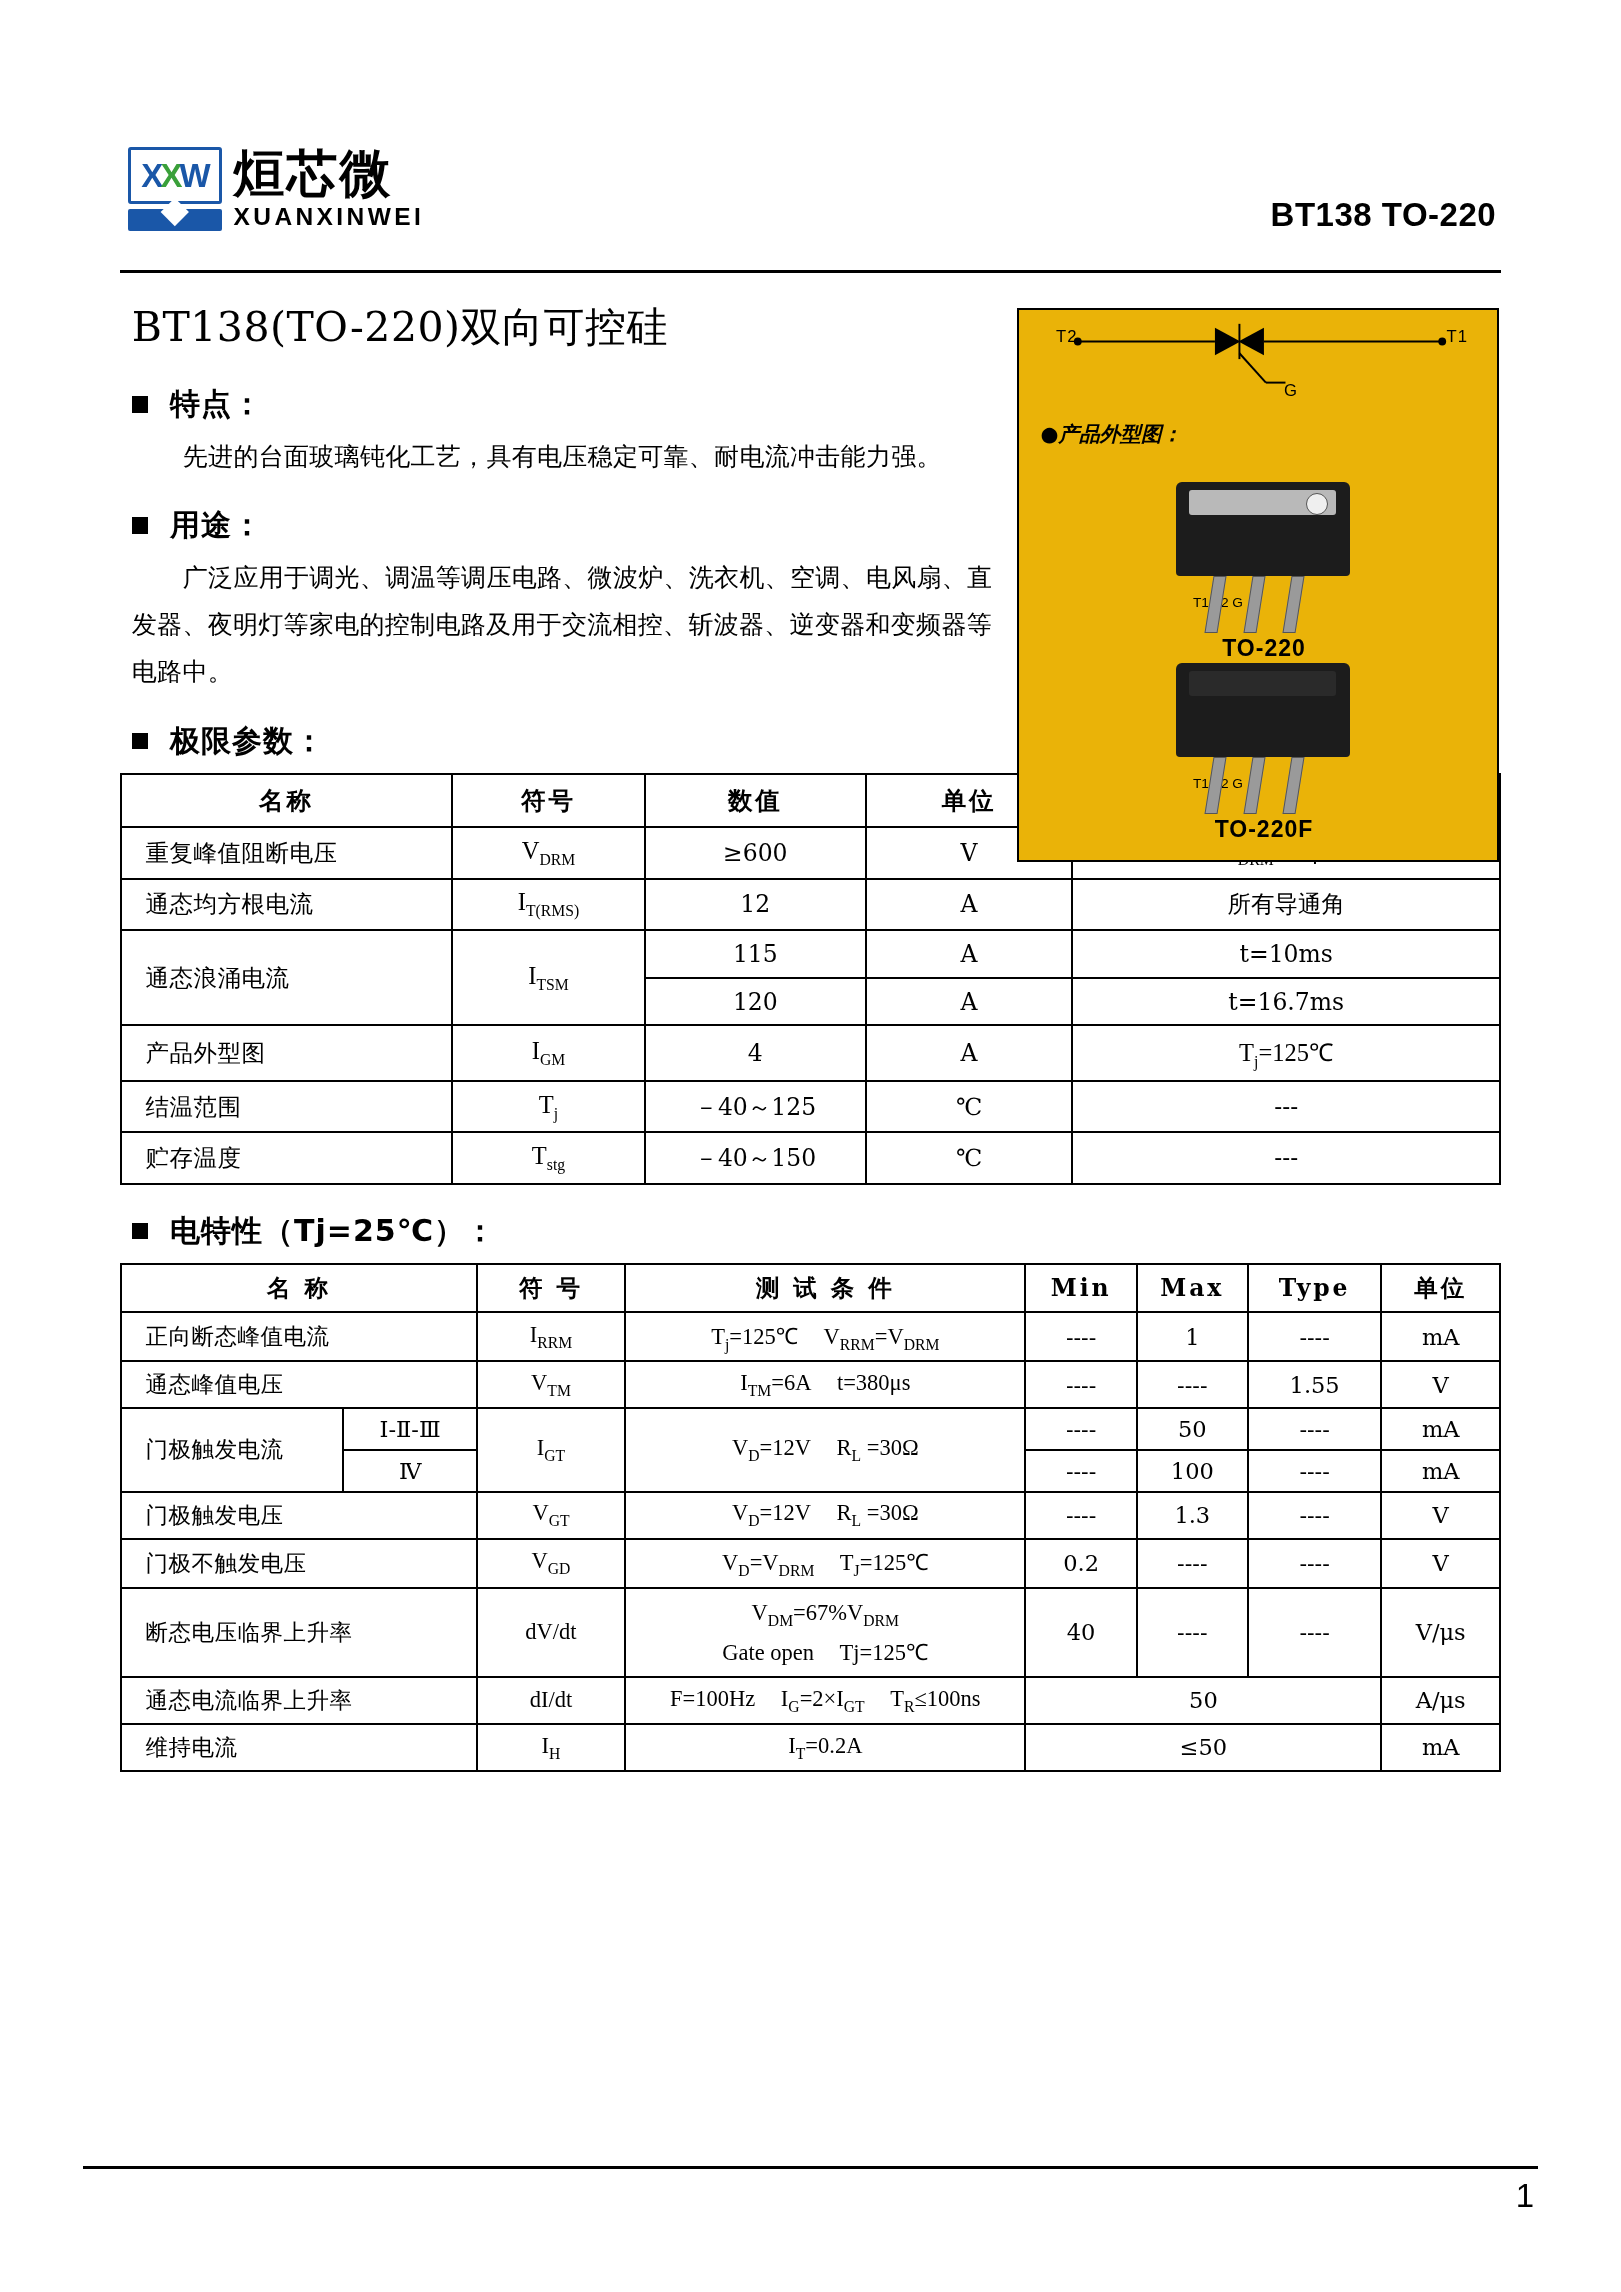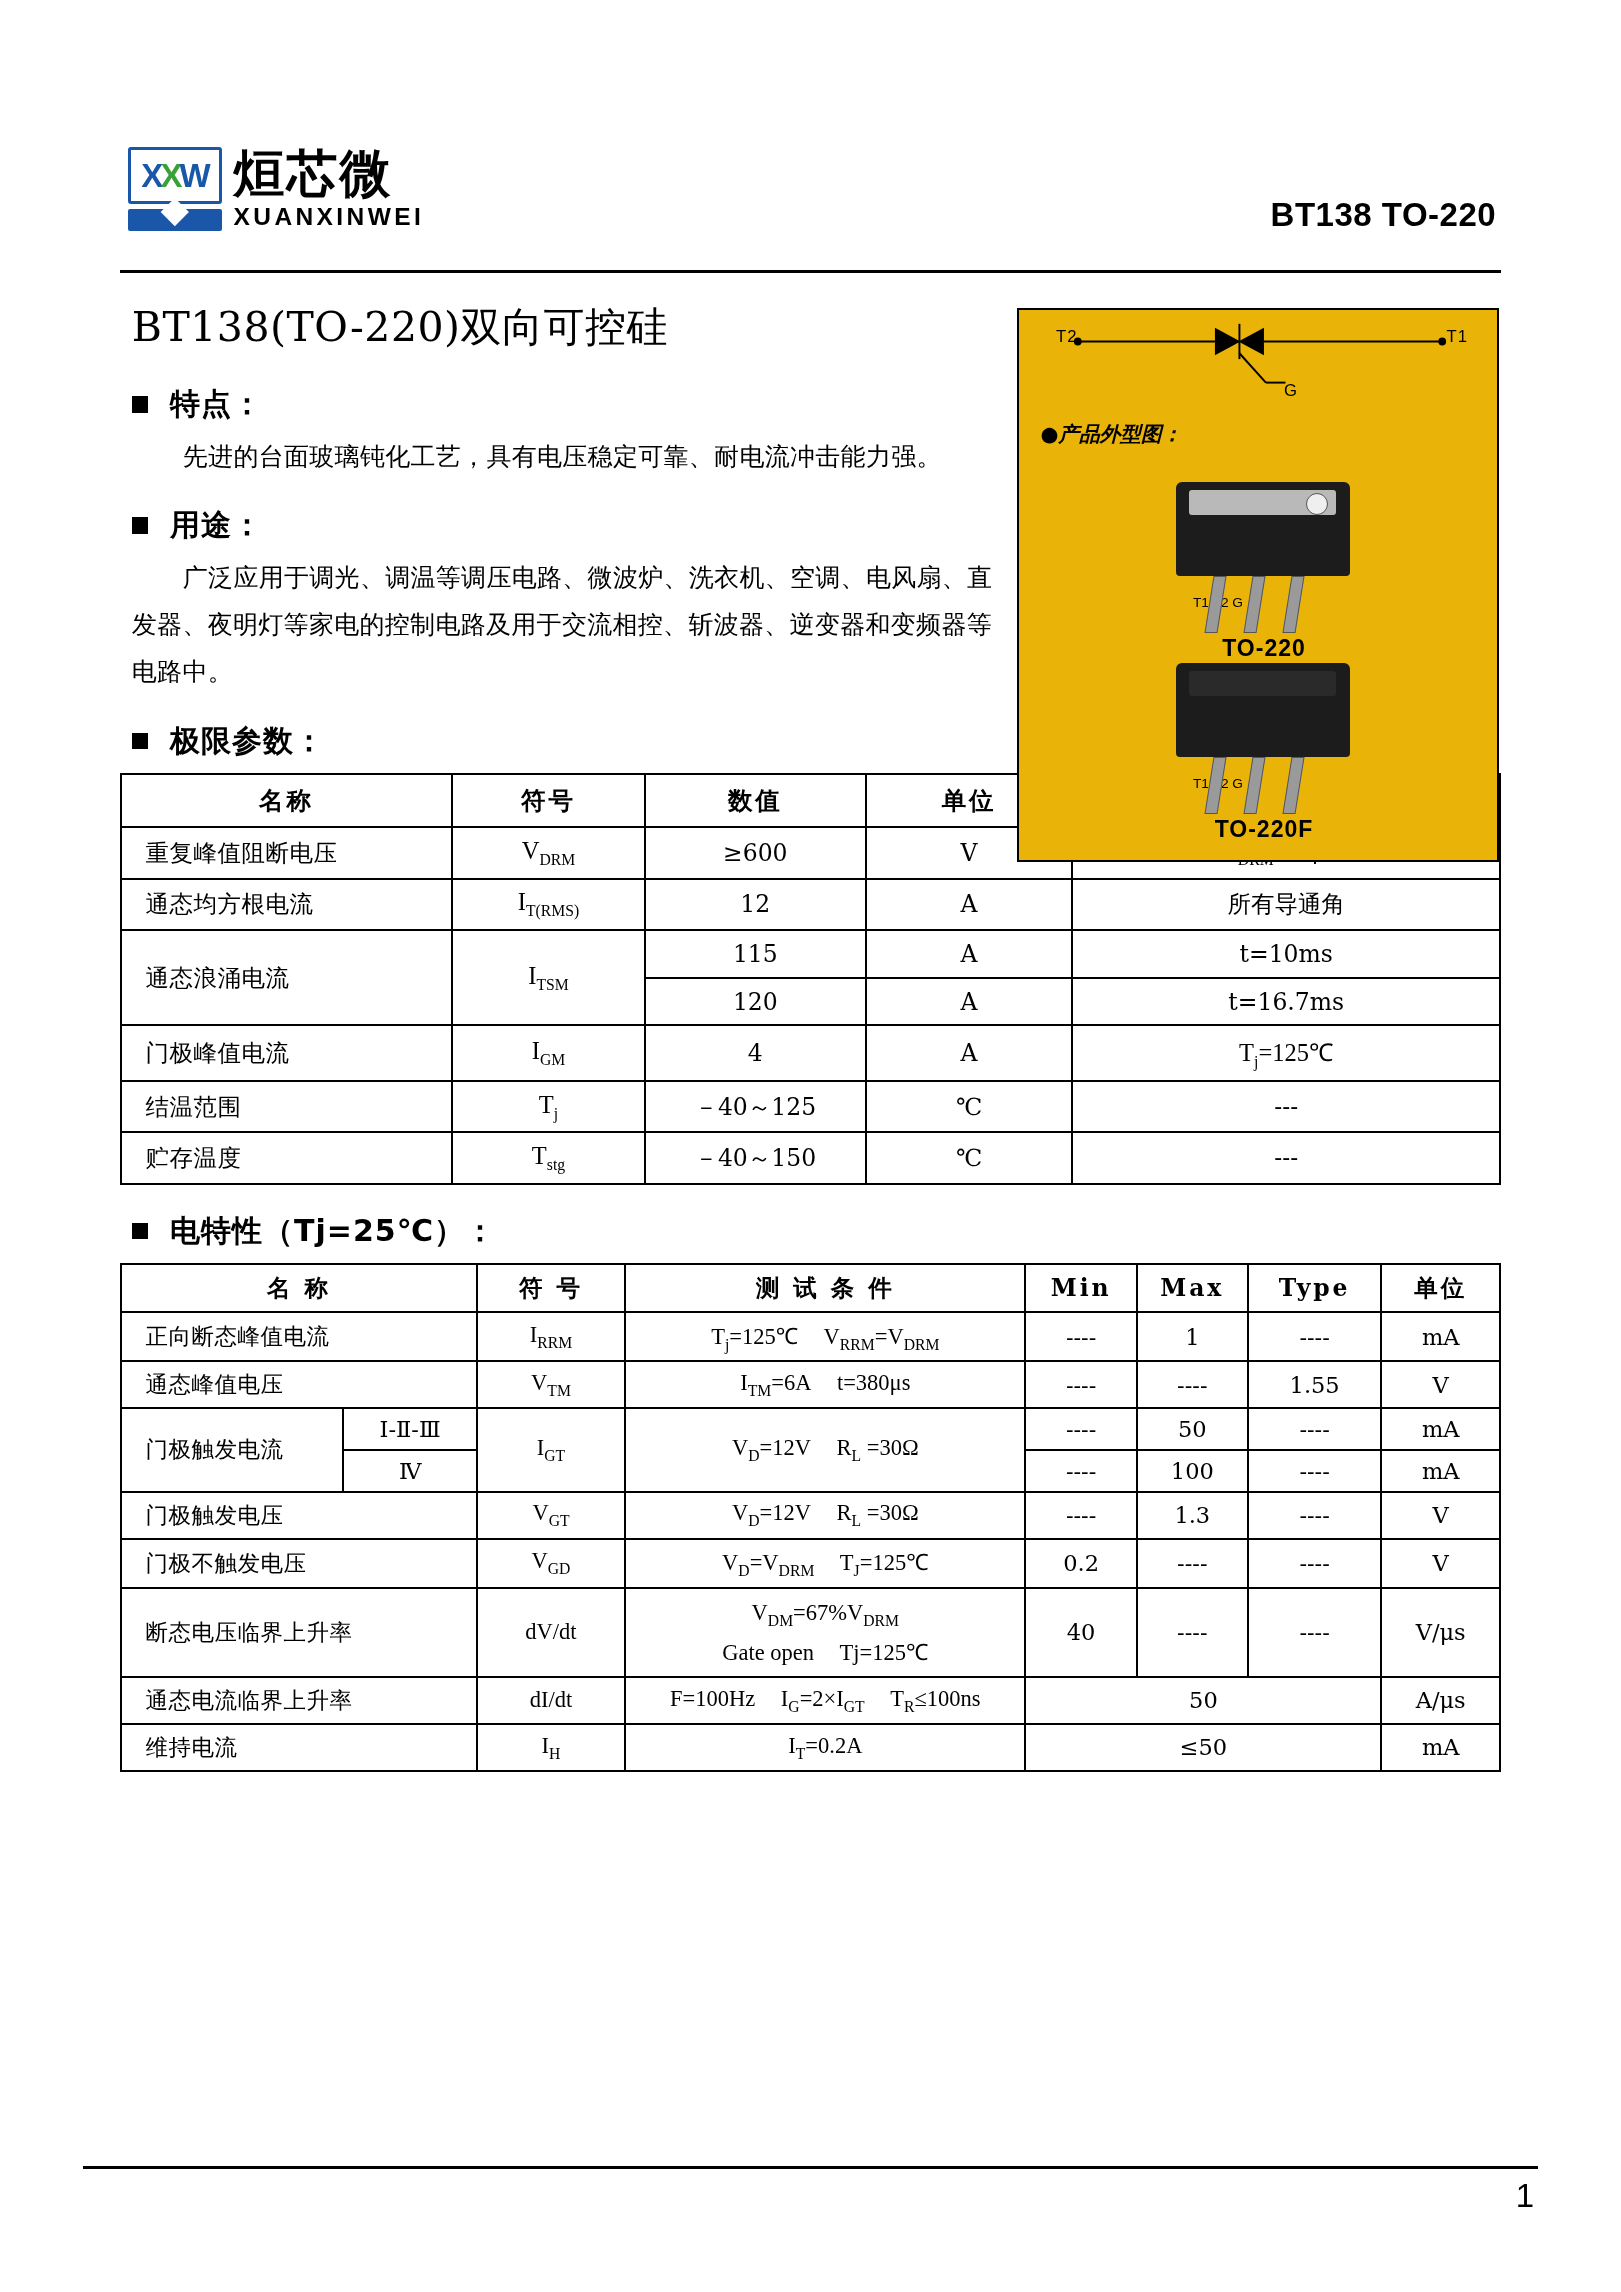--- a/index.html
+++ b/index.html
@@ -432,21 +432,21 @@
         <td>115</td>
         <td>A</td>
         <td>t=10ms</td>
       </tr>
       <tr>
         <td>120</td>
         <td>A</td>
         <td>t=16.7ms</td>
       </tr>
       <tr>
-        <td class="name">门极峰值电流</td>
+        <td class="name">产品外型图</td>
         <td class="sym">I<sub>GM</sub></td>
         <td>4</td>
         <td>A</td>
         <td class="sym">T<sub>j</sub>=125℃</td>
       </tr>
       <tr>
         <td class="name">结温范围</td>
         <td class="sym">T<sub>j</sub></td>
         <td>－40～125</td>
         <td>℃</td>

